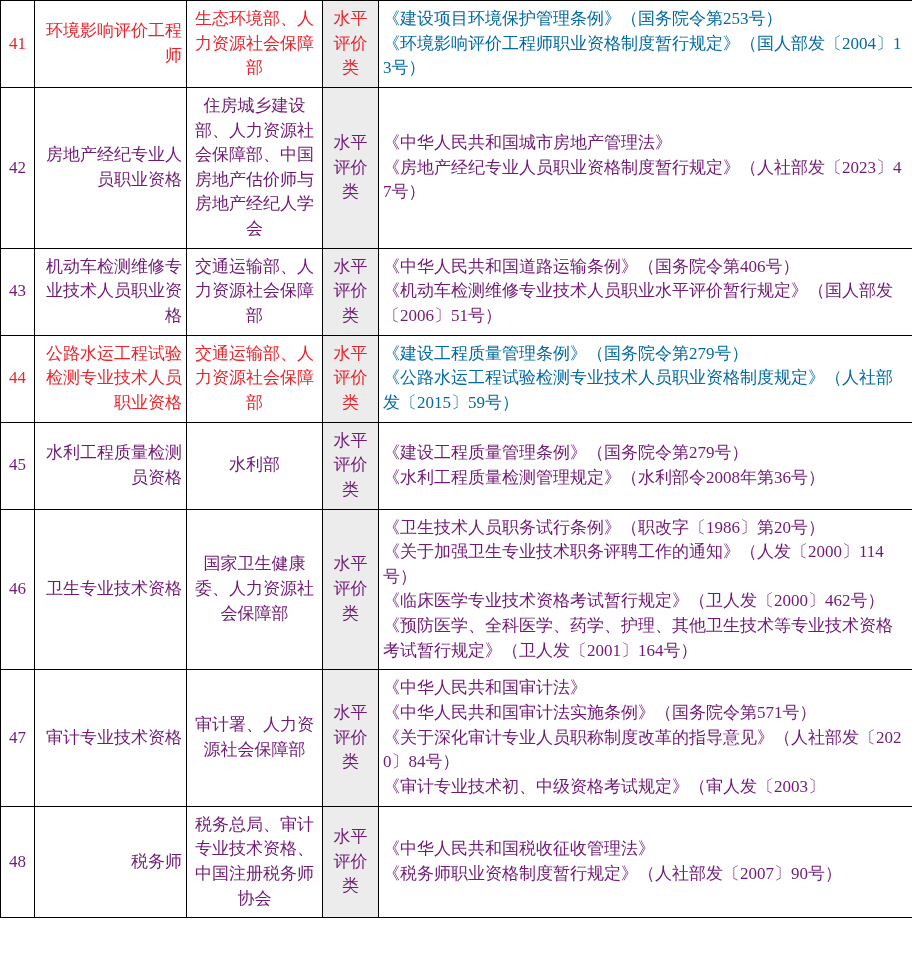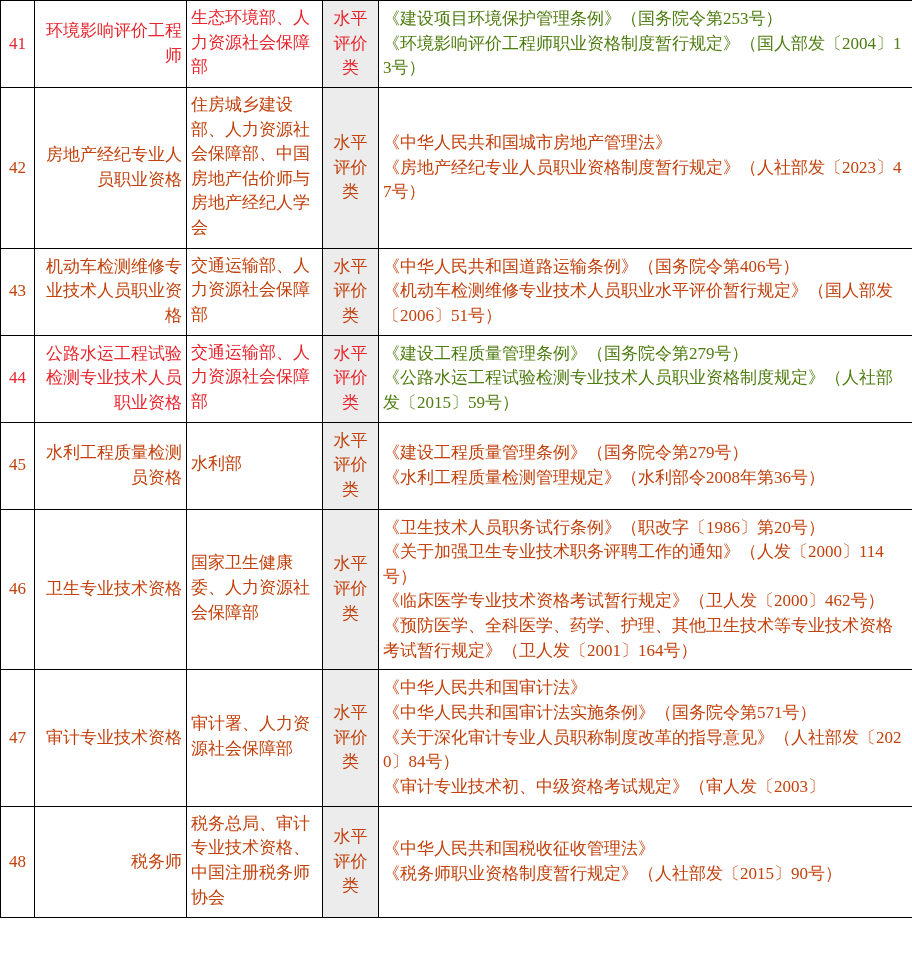--- a/index.html
+++ b/index.html
@@ -14,57 +14,56 @@
   table.qual-table {
     border-collapse: collapse;
     width: 912px;
     table-layout: fixed;
   }
   table.qual-table td {
     border: 1px solid #000000;
     vertical-align: middle;
     font-size: 17px;
     line-height: 1.45;
-    color: #c2410c;
+    color: #701a75;
     padding: 6px 4px;
     word-break: break-all;
   }
   col.c-index { width: 34px; }
   col.c-name  { width: 152px; }
   col.c-dept  { width: 136px; }
   col.c-type  { width: 56px; }
   col.c-basis { width: 534px; }
 
   td.cell-index {
     text-align: center;
     font-size: 17px;
     font-family: Liberation Serif, serif;
   }
   td.cell-name {
     text-align: right;
   }
   td.cell-dept {
-    text-align: left;
-    font-family: Liberation Mono, monospace;
+    text-align: center;
   }
   td.cell-type {
     text-align: center;
     background: #ececec;
     line-height: 1.35;
   }
   td.cell-basis {
     text-align: left;
     padding-left: 8px;
     padding-right: 6px;
   }
   tr.red-row td {
     color: #e8242c;
   }
   tr.red-row td.cell-basis {
-    color: #4d7c0f;
+    color: #0369a1;
   }
   .basis-line {
     display: block;
   }
 </style>
 </head>
 <body>
 
 <table class="qual-table">
   <colgroup>
@@ -149,17 +148,17 @@
           <span class="basis-line">《审计专业技术初、中级资格考试规定》（审人发〔2003〕</span>
         </td>
       </tr>
       <tr>
         <td class="cell-index">48</td>
         <td class="cell-name">税务师</td>
         <td class="cell-dept">税务总局、审计专业技术资格、中国注册税务师协会</td>
         <td class="cell-type">水平评价类</td>
         <td class="cell-basis">
           <span class="basis-line">《中华人民共和国税收征收管理法》</span>
-          <span class="basis-line">《税务师职业资格制度暂行规定》（人社部发〔2015〕90号）</span>
+          <span class="basis-line">《税务师职业资格制度暂行规定》（人社部发〔2007〕90号）</span>
         </td>
       </tr>
     </tbody>
 </table>
 
 </body></html>

